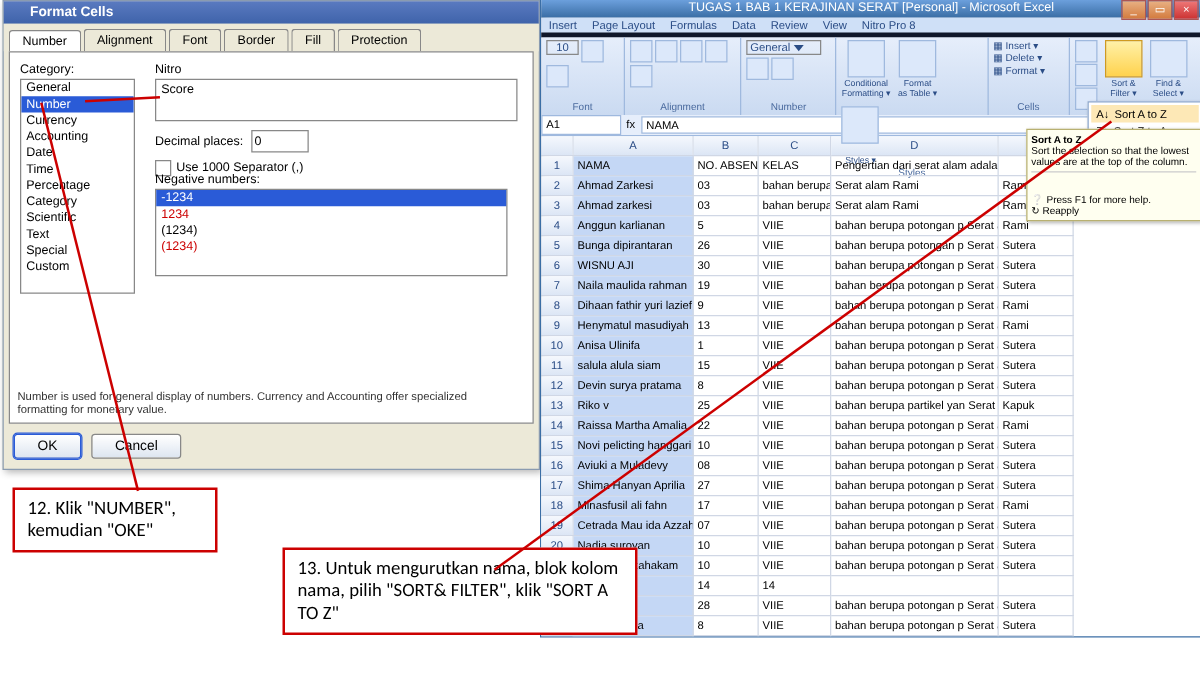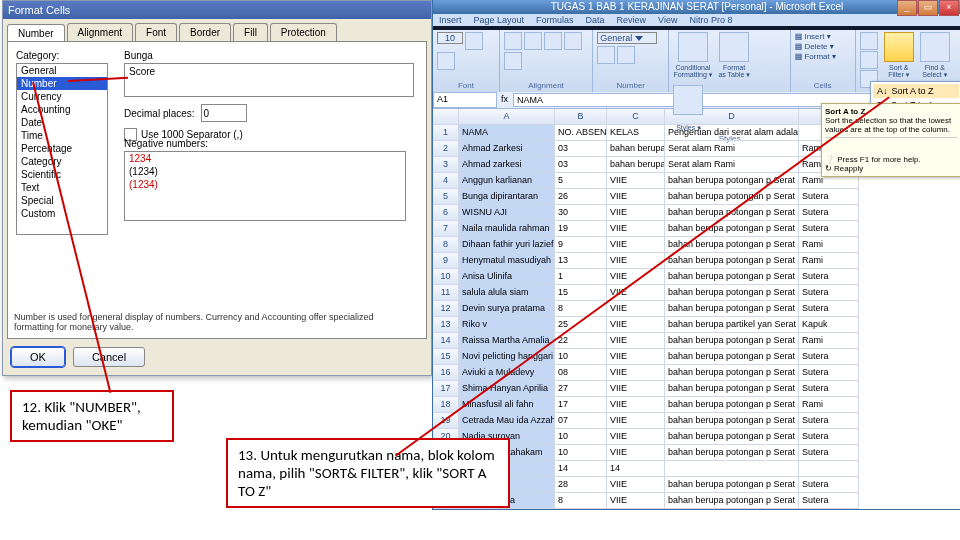--- a/index.html
+++ b/index.html
@@ -1,17 +1,17 @@
 <!DOCTYPE html>
 <html><head>
 <meta charset="utf-8">
 <style>
 body{margin:0;font-family:Tahoma,Arial,sans-serif;font-size:10px;background:#fff;width:960px;height:540px;position:relative;overflow:hidden}
 .dlg{position:absolute;left:2px;top:0;width:428px;border:1px solid #8a9bb0;background:#ece9d8;box-shadow:2px 2px 6px rgba(0,0,0,.3)}
-.dlg-title{background:linear-gradient(#5a7ac0,#3f63aa);color:#fff;padding:3px 5px;font-weight:normal;font-size:11px}
+.dlg-title{background:linear-gradient(#5a7ac0,#3f63aa);color:#fff;padding:3px 21px;font-weight:bold;font-size:11px}
 .dlg-tabs{display:flex;padding:4px 4px 0;gap:2px;background:#ece9d8}
 .dlg-tab{padding:3px 10px;border:1px solid #888;border-bottom:none;background:#ece9d8;font-size:10px;border-radius:3px 3px 0 0}
 .dlg-tab.active{background:#fff;position:relative;top:1px}
 .dlg-body{background:#fff;margin:0 4px;border:1px solid #888;padding:8px;height:280px;position:relative}
 .cat-label{font-size:10px}
 .cat-list{width:90px;height:170px;border:1px solid #888;overflow:hidden;margin-top:2px}
 .cat-item{padding:1px 4px;font-size:10px}
 .cat-item.sel{background:#2a5bd7;color:#fff}
 .sample{position:absolute;left:116px;top:8px;font-size:10px}
 .sample-box{border:1px solid #888;width:280px;height:28px;margin-top:2px;padding:2px 4px}
@@ -83,36 +83,37 @@
       <div class="cat-item">Date</div>
       <div class="cat-item">Time</div>
       <div class="cat-item">Percentage</div>
       <div class="cat-item">Category</div>
       <div class="cat-item">Scientific</div>
       <div class="cat-item">Text</div>
       <div class="cat-item">Special</div>
       <div class="cat-item">Custom</div>
     </div>
     <div class="sample">
-      <div>Bunga</div>
+      <div>Nitro</div>
       <div class="sample-box">Score</div>
     </div>
     <div class="dec">
       <span>Decimal places:</span>
       <span class="spinner">
           <span>0</span>
         </span>
     </div>
     <div class="chkrow">
       <span class="chk"></span>
       <span>Use 1000 Separator (,)</span>
     </div>
     <div class="neg">
       <div>Negative numbers:</div>
       <div class="neg-list">
+        <div class="neg-item sel">-1234</div>
         <div class="neg-item red">1234</div>
         <div class="neg-item">(1234)</div>
         <div class="neg-item red">(1234)</div>
       </div>
     </div>
     <div class="note">Number is used for general display of numbers. Currency and Accounting offer specialized formatting for monetary value.</div>
   </div>
   <div class="dlg-btns">
     <div class="btn primary">OK</div>
     <div class="btn">Cancel</div>

